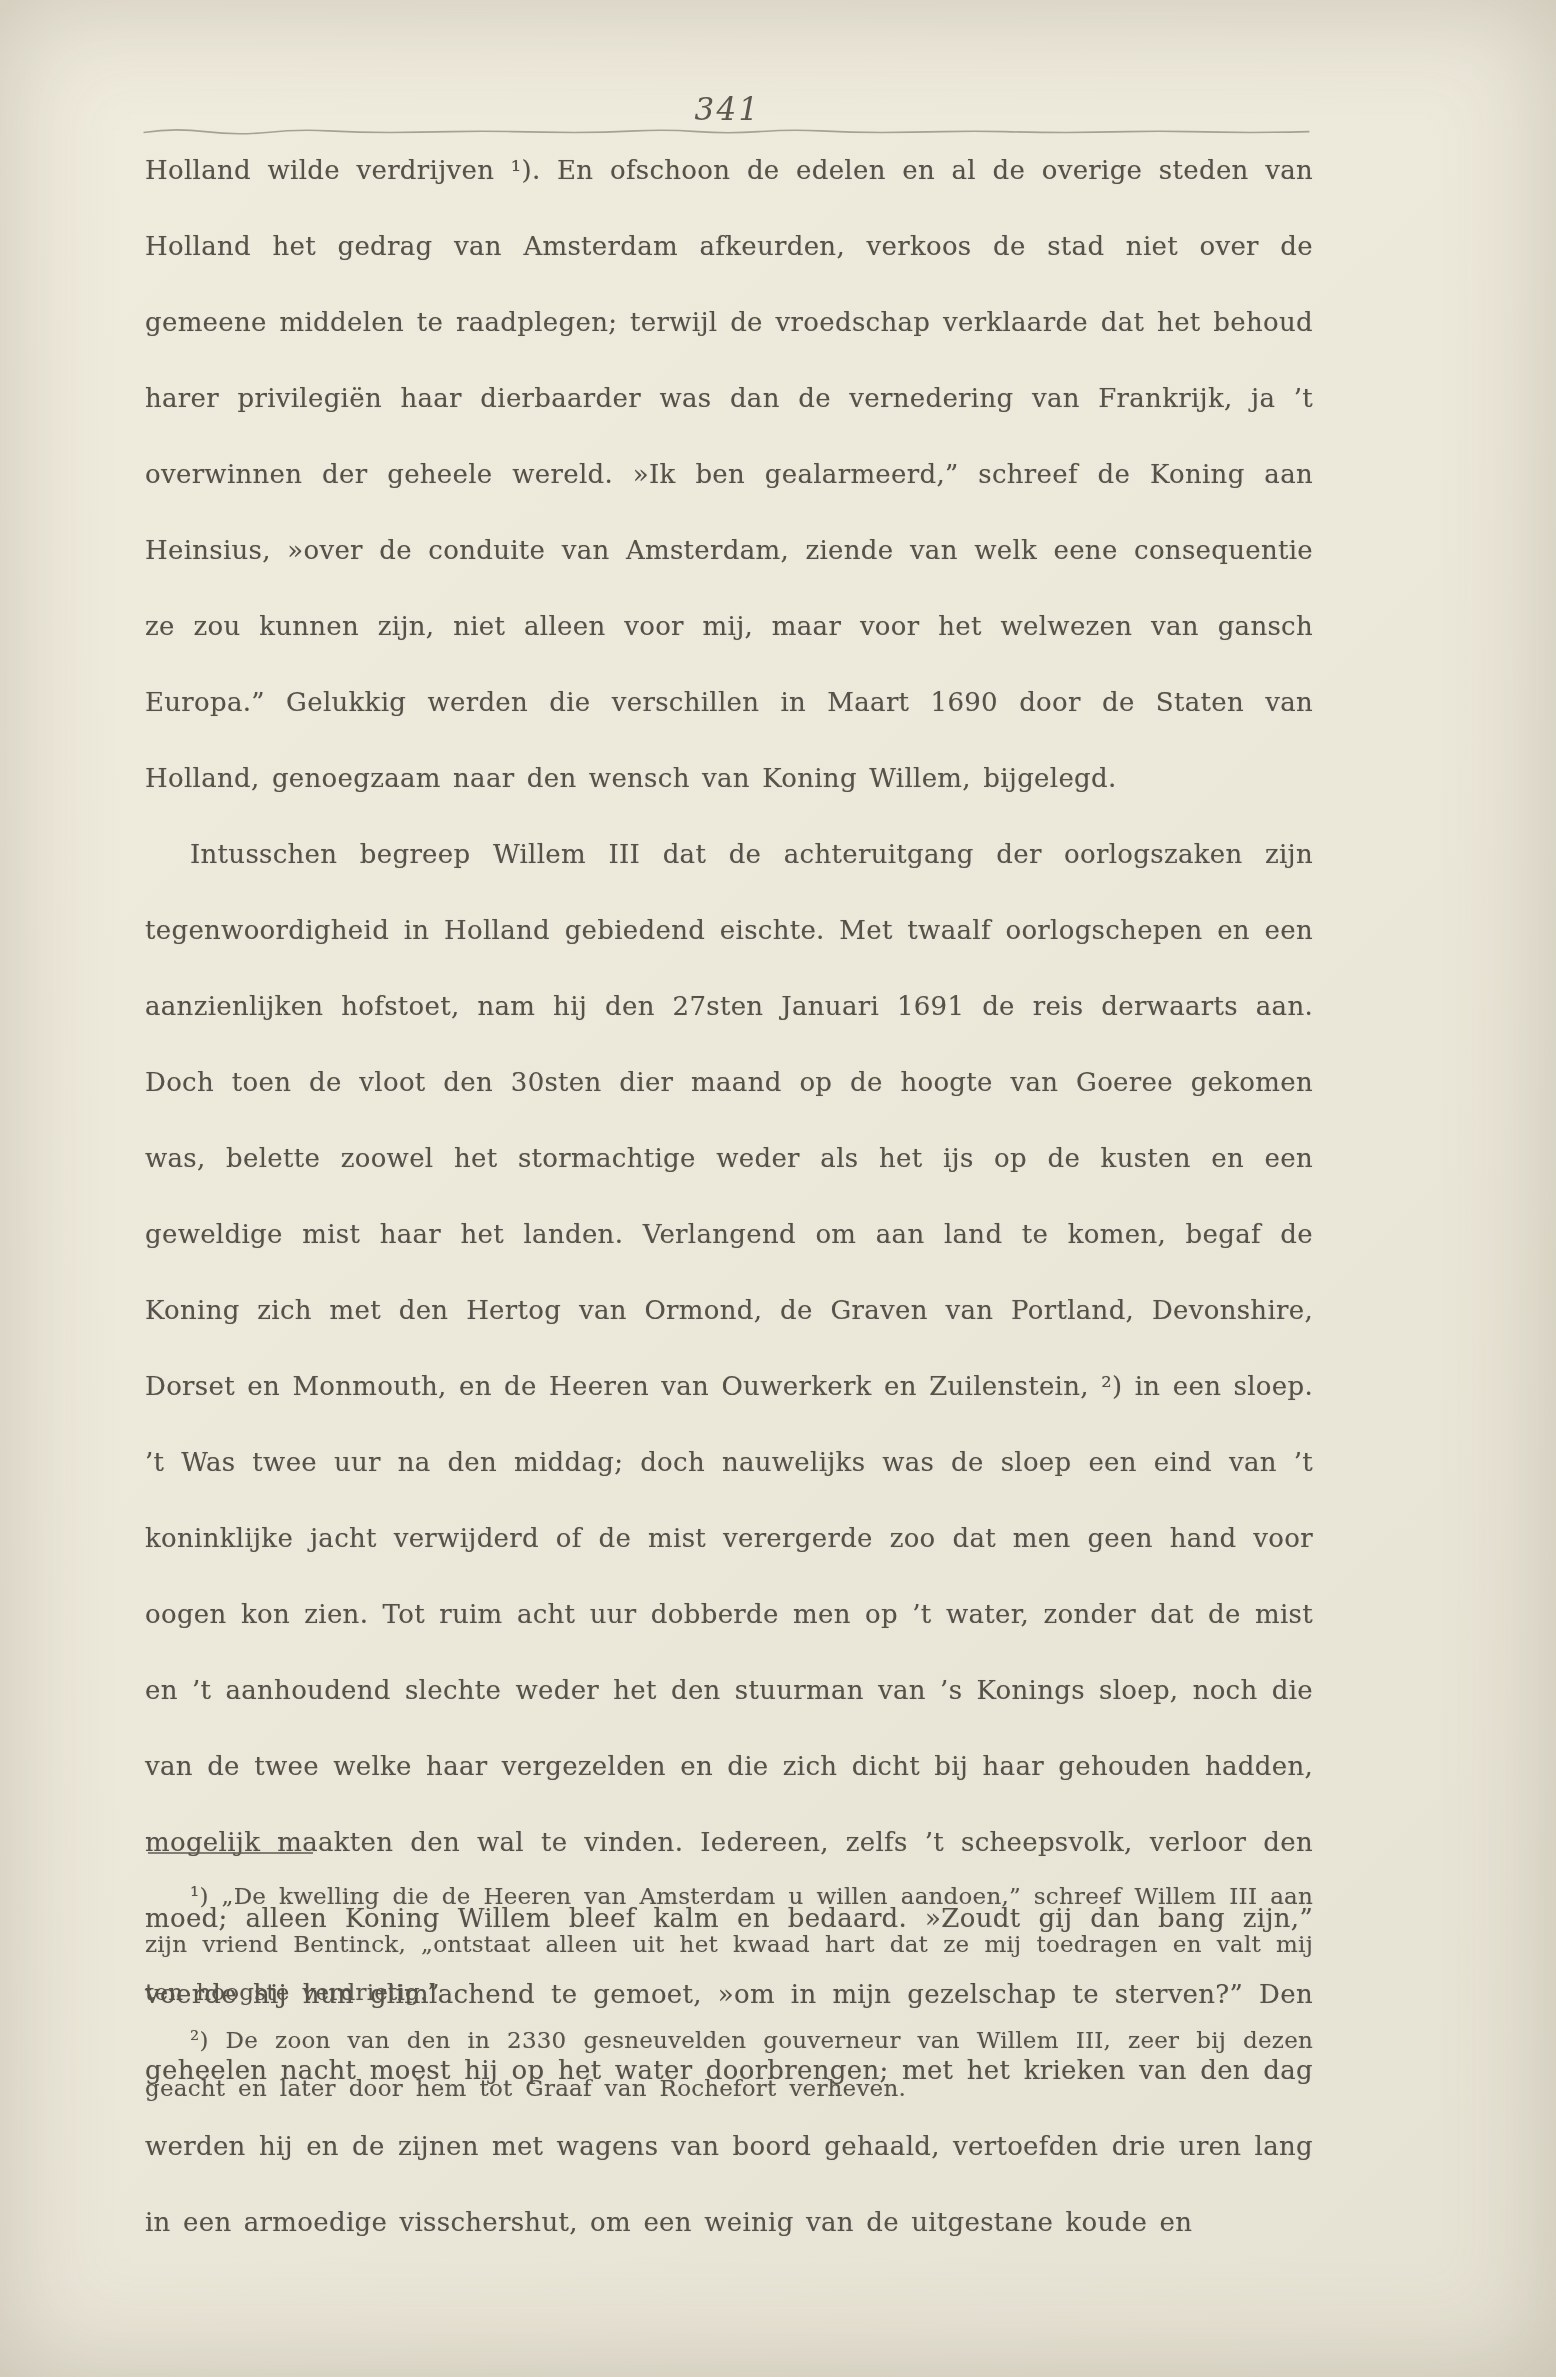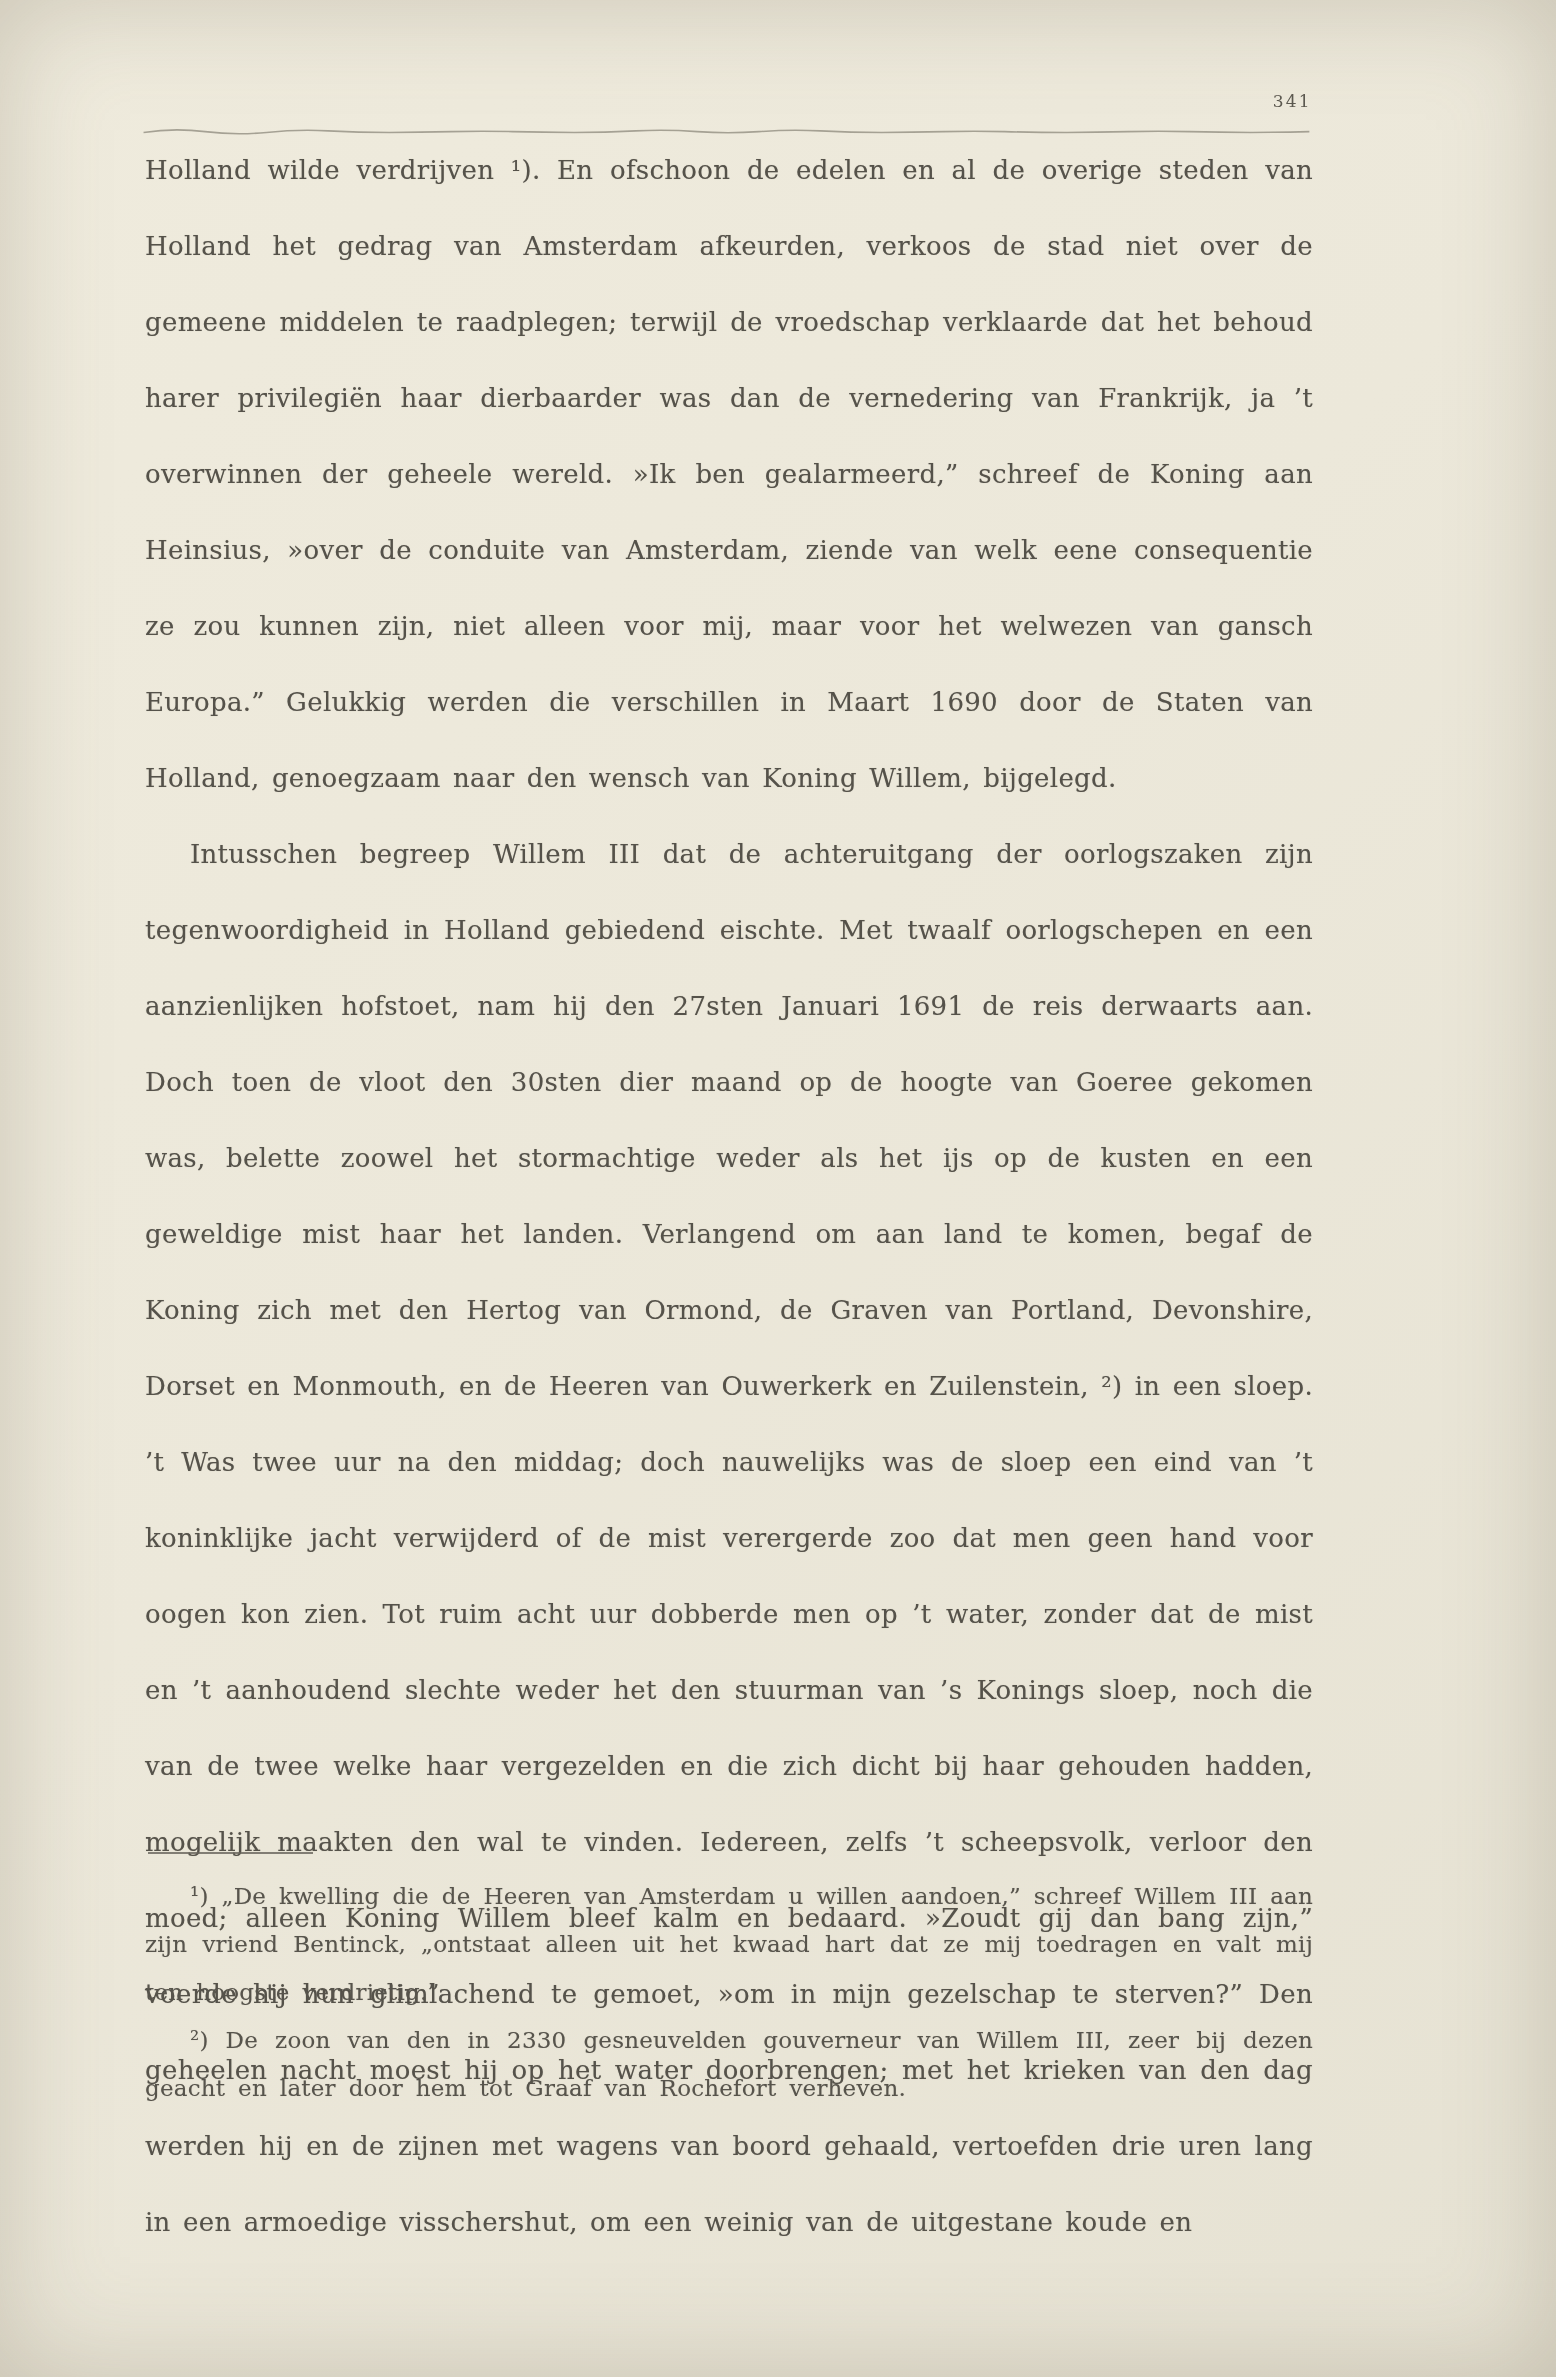--- a/index.html
+++ b/index.html
@@ -22,24 +22,25 @@
     position: absolute;
     inset: 0;
     box-shadow: inset 0 0 108px rgba(110, 100, 80, 0.28);
     pointer-events: none;
   }
   .page-number {
     position: absolute;
     top: 91px;
     left: 143px;
     width: 1169px;
-    text-align: right;
-    font-size: 17px;
+    text-align: center;
+    font-size: 31px;
     letter-spacing: 2.3px;
     color: #5c5950;
+    font-style: italic;
   }
   .header-rule {
     position: absolute;
     top: 127px;
     left: 142px;
     opacity: 0.75;
   }
   .body-text {
     position: absolute;
     top: 132px;

